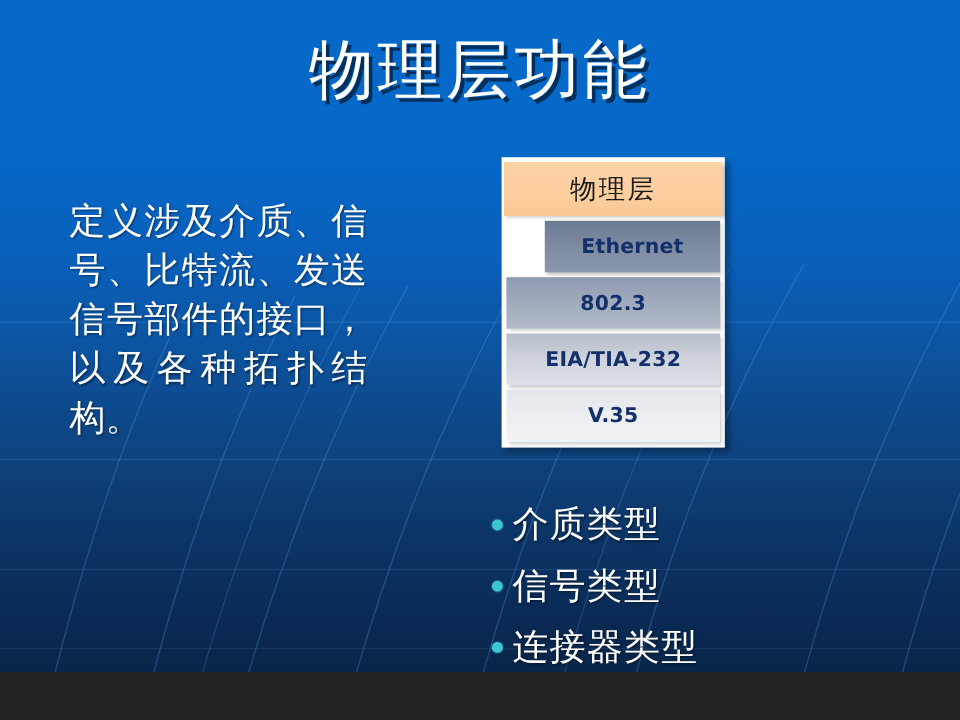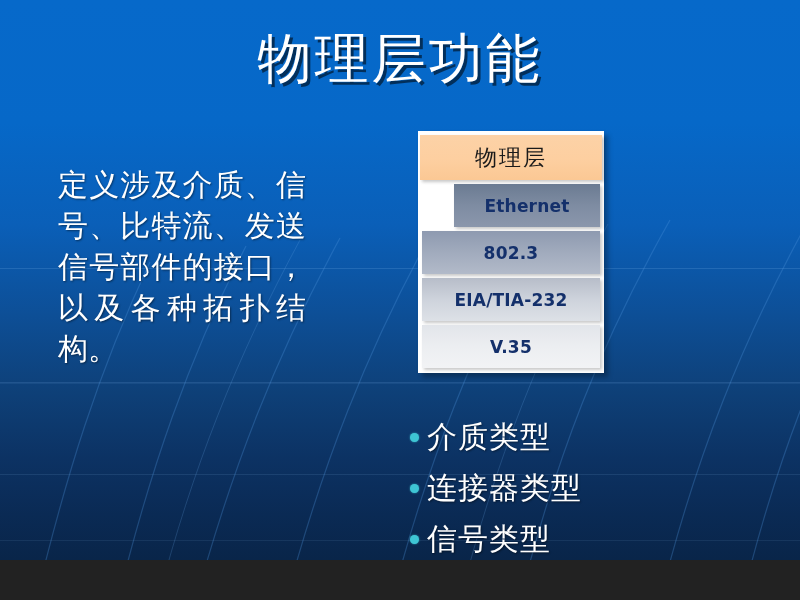--- a/index.html
+++ b/index.html
@@ -197,21 +197,21 @@
     <div class="stack-row row-4">V.35</div>
   </div>
 
   <div id="bullets">
     <div class="bullet-item">
       <span class="bullet-dot"></span>
       <span>介质类型</span>
     </div>
     <div class="bullet-item">
       <span class="bullet-dot"></span>
-      <span>连接器类型</span>
+      <span>信号类型</span>
     </div>
     <div class="bullet-item">
       <span class="bullet-dot"></span>
-      <span>信号类型</span>
+      <span>连接器类型</span>
     </div>
   </div>
 
 </div>
 
 </body></html>

